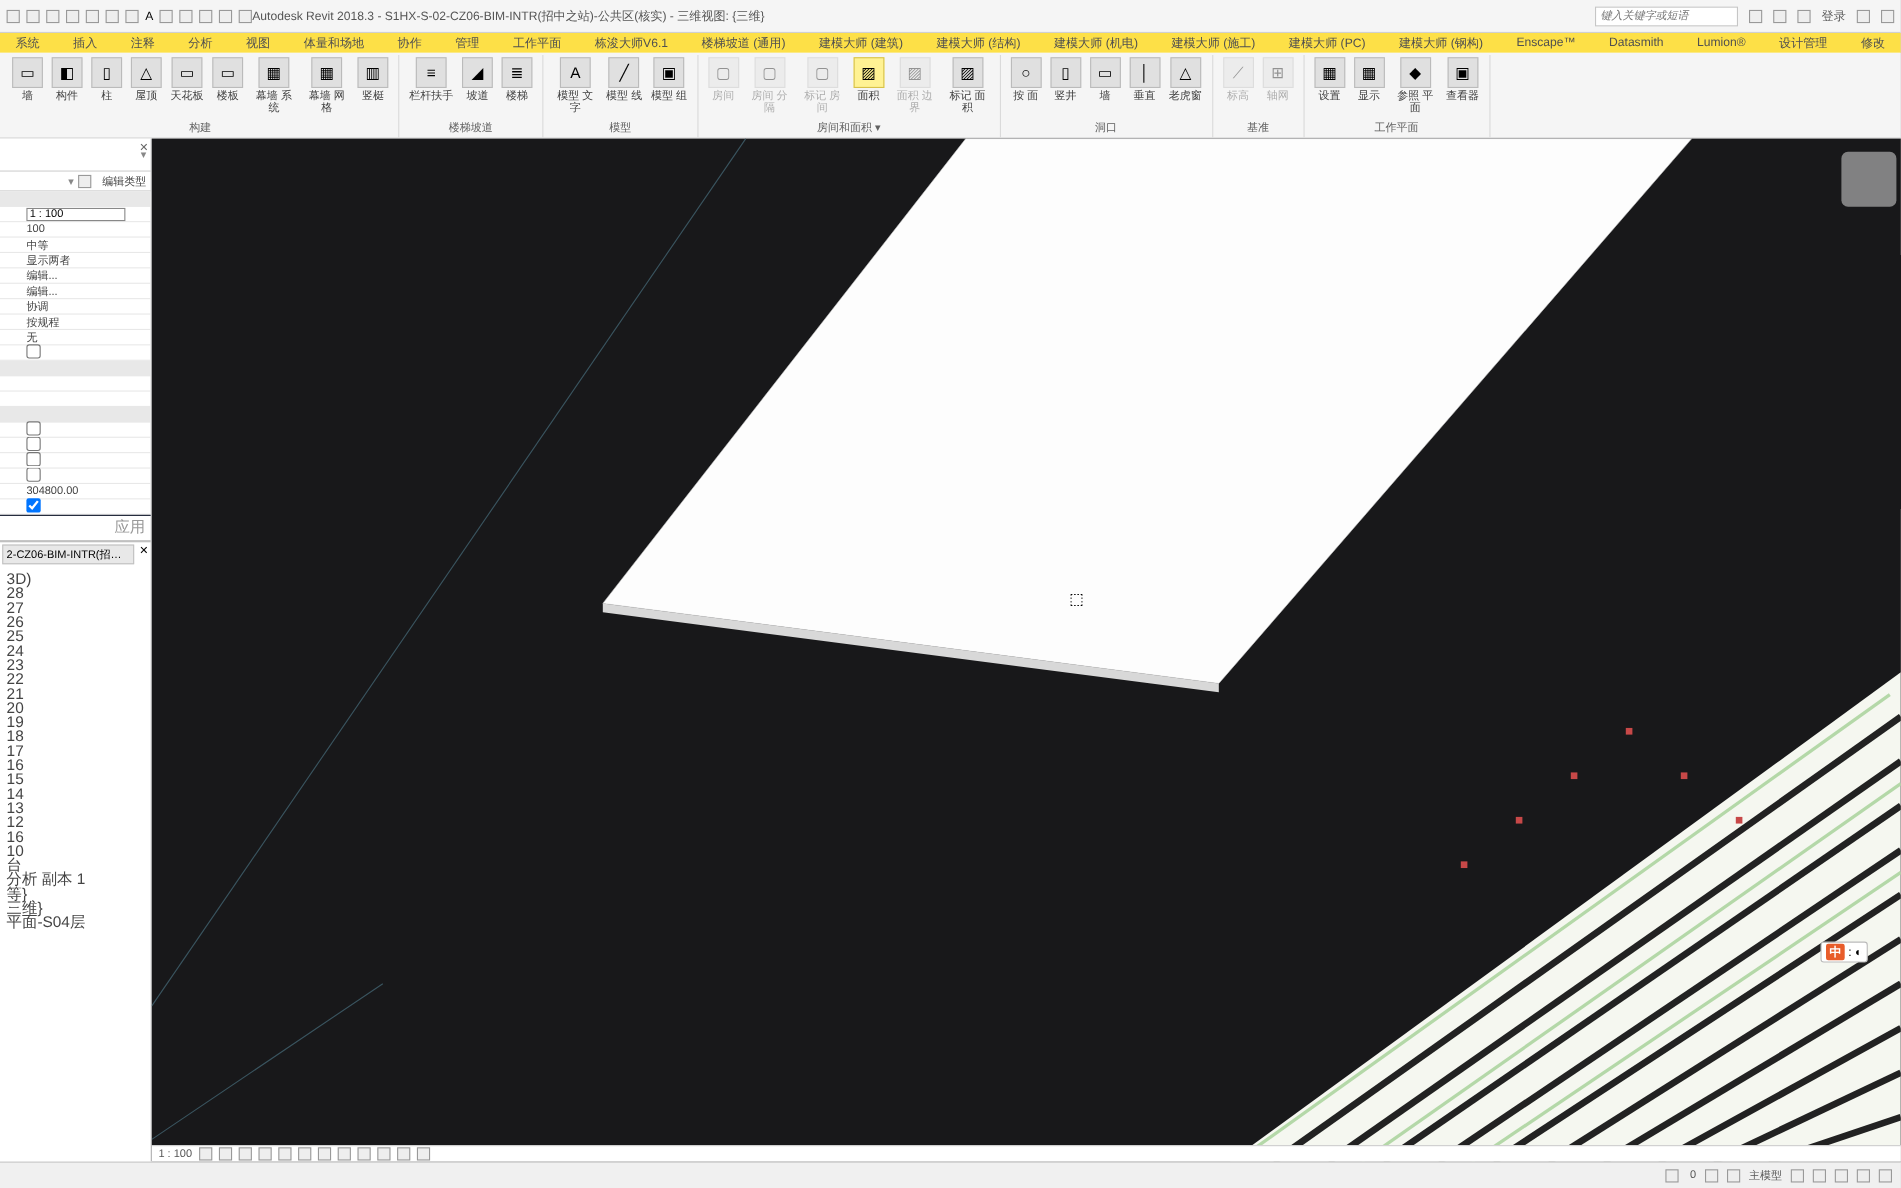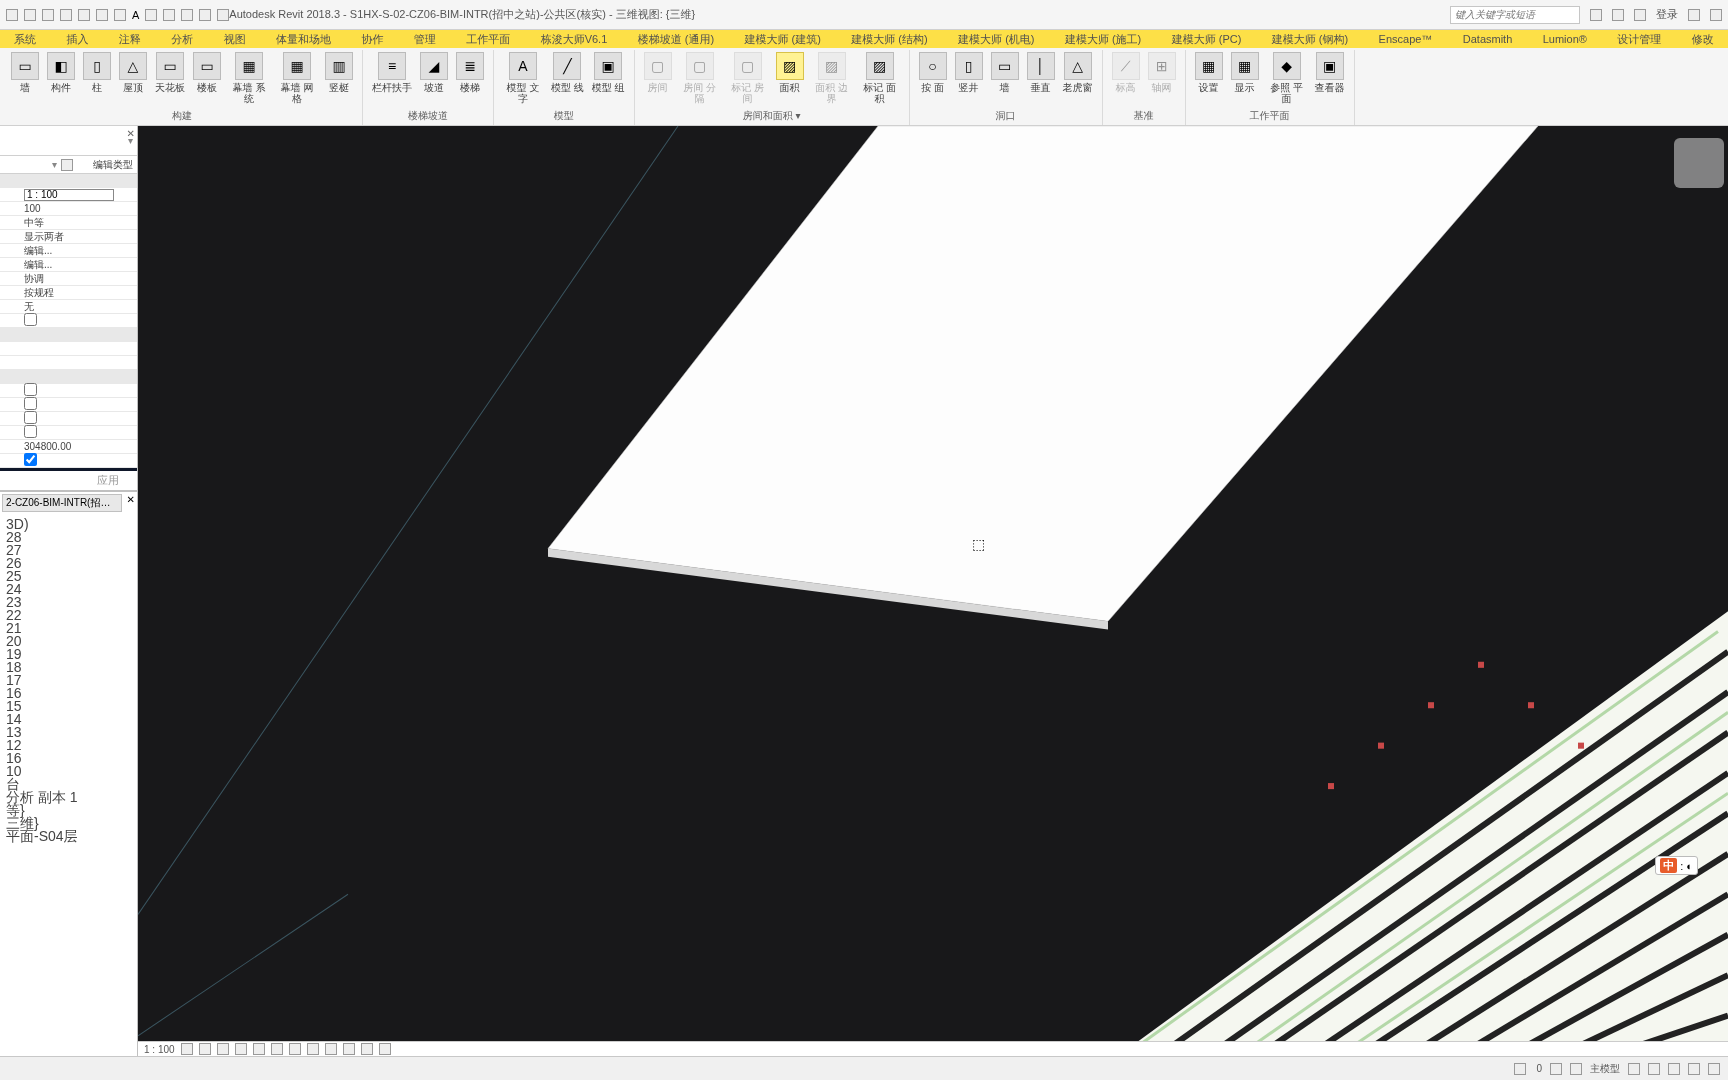--- a/index.html
+++ b/index.html
@@ -30,21 +30,21 @@
 .sidepanel { position:absolute; left:0; top:126px; width:138px; bottom:24px; background:#fff; border-right:1px solid #c0c0c0; display:flex; flex-direction:column; }
 .sp-close { position:absolute; right:2px; top:2px; font-size:10px; cursor:pointer; color:#666; }
 .sp-header { height:30px; border-bottom:1px solid #d0d0d0; display:flex; align-items:center; justify-content:flex-end; padding:0 4px; }
 .sp-typesel { height:18px; border-bottom:1px solid #d0d0d0; display:flex; align-items:center; justify-content:flex-end; padding:0 4px; font-size:10px; color:#444; }
 .sp-grid { flex:0 0 auto; }
 .sp-row { display:flex; border-bottom:1px solid #e8e8e8; height:14px; align-items:center; }
 .sp-cell-l { width:20px; border-right:1px solid #e8e8e8; font-size:10px; padding-left:2px; color:#444; }
 .sp-cell-r { flex:1; font-size:10px; padding-left:4px; color:#444; }
 .sp-row.hdr { background:#e8e8e8; font-weight:bold; }
 .sp-row.input .sp-cell-r input { width:90px; height:12px; border:1px solid #888; font-size:10px; padding:0 2px; }
-.sp-apply { text-align:right; padding:2px 18px; font-size:11px; color:#999; border-top:3px solid #0f172a; }
+.sp-apply { text-align:right; padding:2px 5px; font-size:14px; color:#999; border-top:1px solid #0f172a; }
 .sp-tree { flex:1; overflow:hidden; border-top:2px solid #c0c0c0; padding:2px; }
 .sp-tree-tab { font-size:10px; background:#e8e8e8; padding:1px 3px; border:1px solid #c0c0c0; display:inline-block; max-width:120px; overflow:hidden; white-space:nowrap; text-overflow:ellipsis; }
 .sp-tree-close { float:right; font-size:10px; cursor:pointer; }
 .sp-tree ul { list-style:none; padding-left:4px; margin-top:4px; }
 .sp-tree li { font-size:14px; color:#444; line-height:13px; white-space:nowrap; }
 
 
 .canvas { position:absolute; left:138px; right:0; top:126px; bottom:24px; background:#18181a; }
 .canvas svg { width:100%; height:100%; }
 .viewbar { position:absolute; left:138px; right:0; bottom:24px; height:15px; background:#fff; border-top:1px solid #ccc; display:flex; align-items:center; gap:6px; padding:0 6px; font-size:10px; color:#555; }
@@ -304,21 +304,21 @@
   </div>
 
 <div class="sidepanel">
   <span class="sp-close">✕</span>
   <div class="sp-header">
       <span style="font-size:10px;color:#888">▾</span>
     </div>
   <div class="sp-typesel">
     <span style="color:#888;margin-right:4px">▾</span>
     <span class="ic"></span>
-    <span style="margin-left:20px">编辑类型</span>
+    <span style="margin-left:10px">编辑类型</span>
   </div>
   <div class="sp-grid" id="sp-grid">
       <div class="sp-row hdr">
         <div class="sp-cell-l"></div>
         <div class="sp-cell-r"></div>
       </div>
       <div class="sp-row input">
         <div class="sp-cell-l"></div>
         <div class="sp-cell-r"><input value="1 : 100" style=""></div>
       </div>

